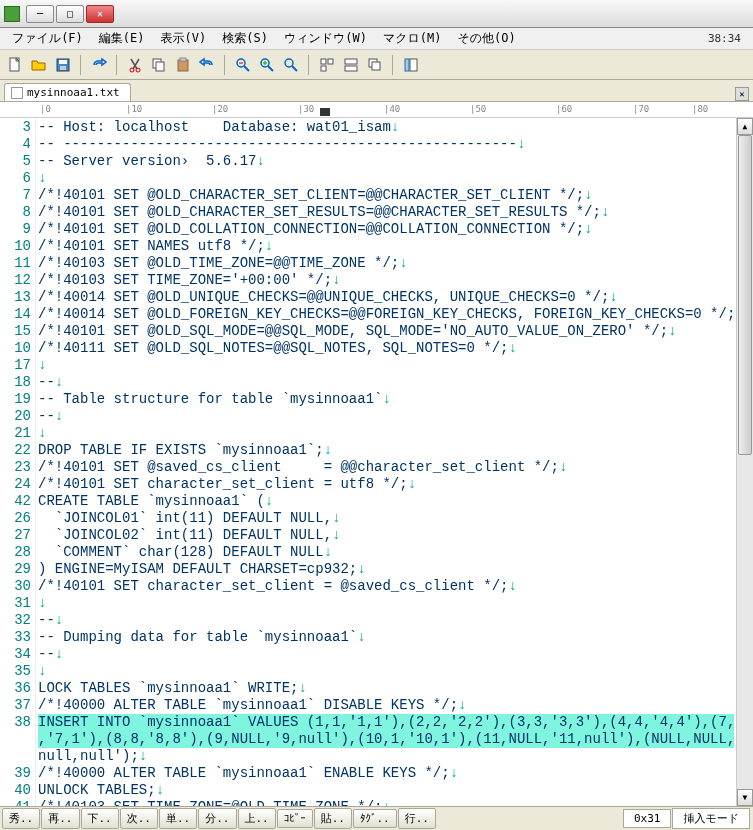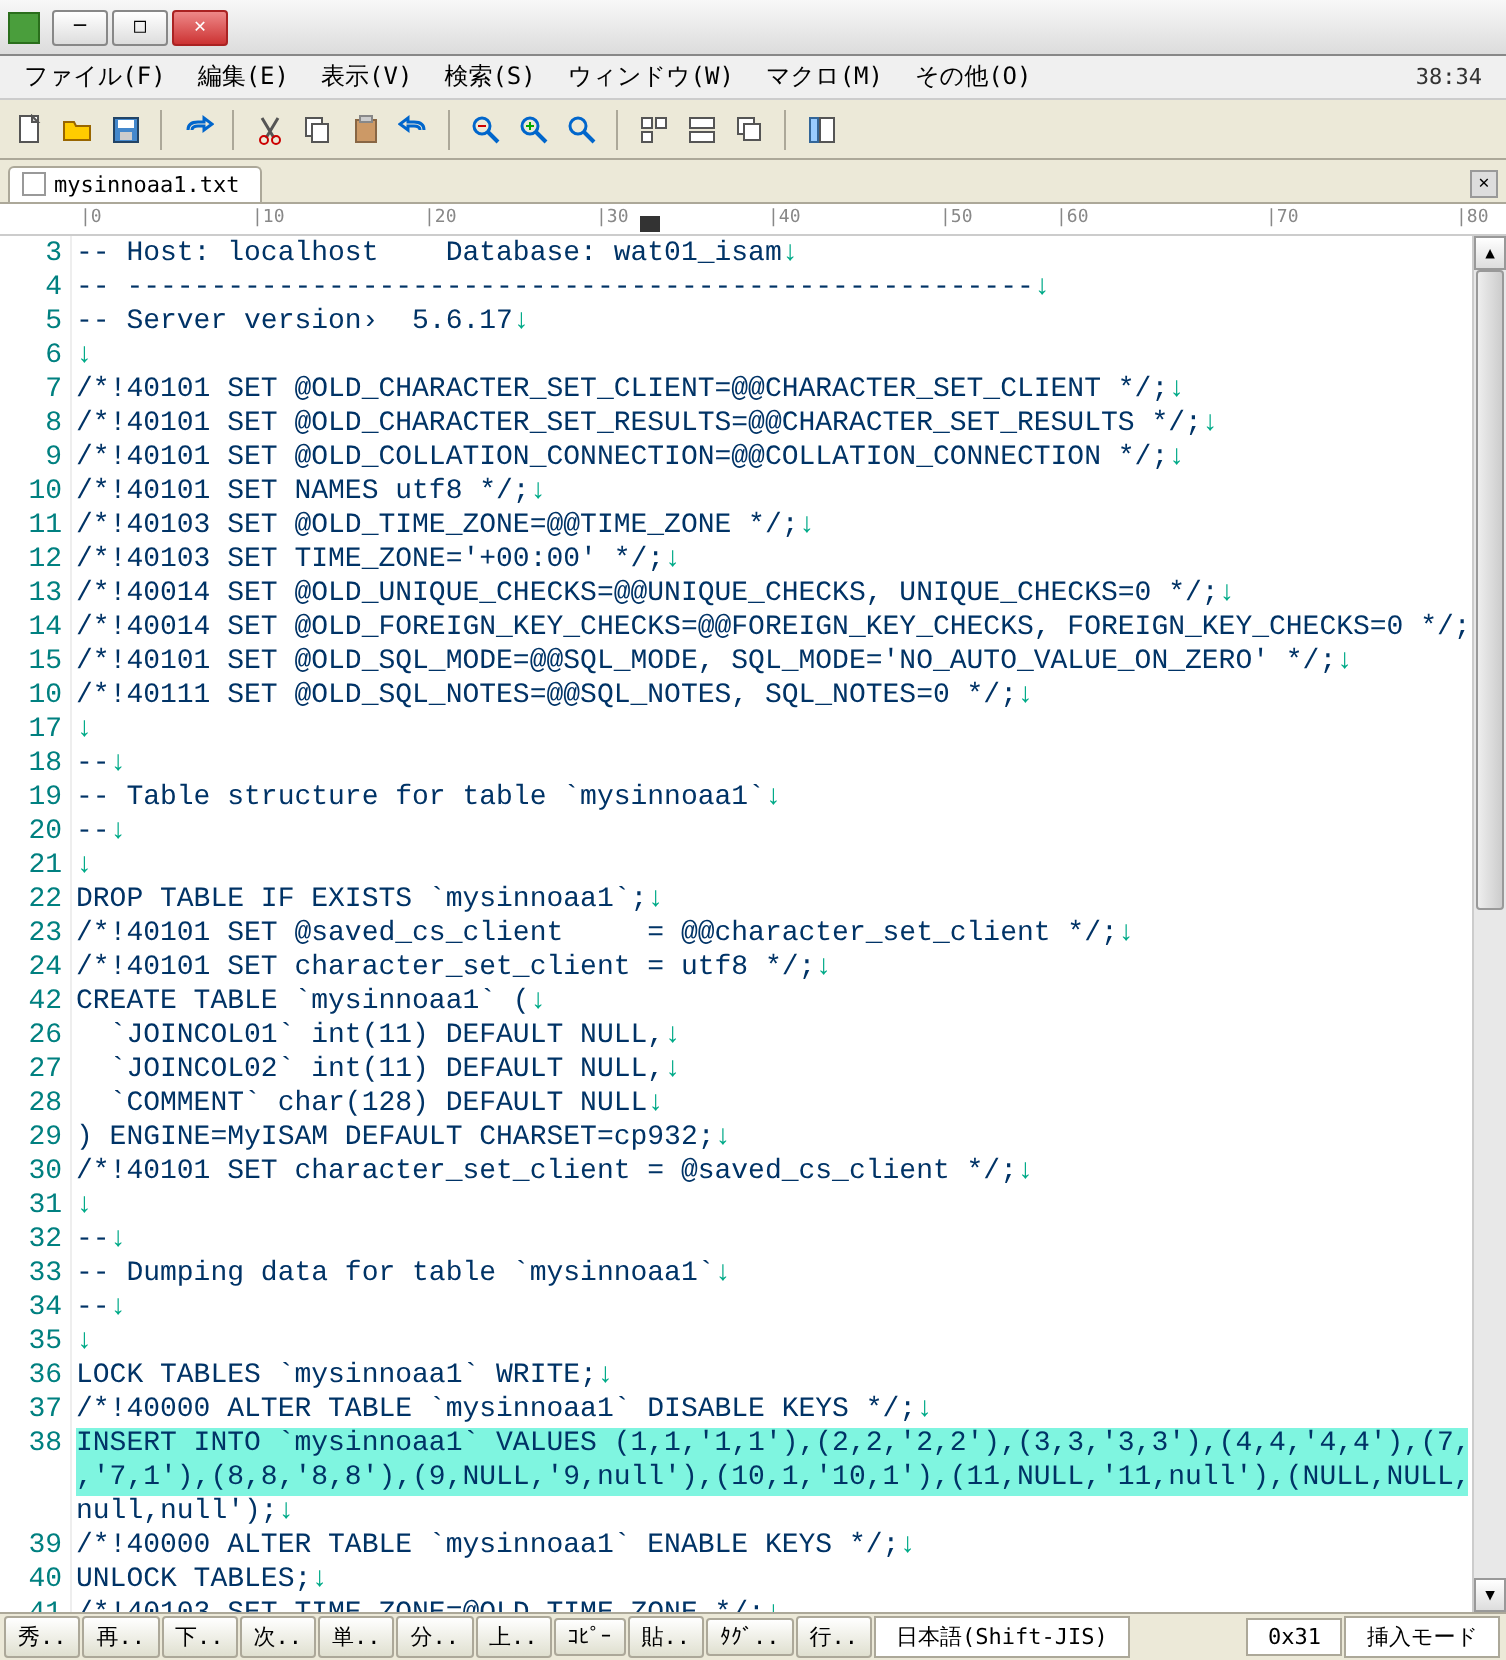--- a/index.html
+++ b/index.html
@@ -18,21 +18,21 @@
   .menu-item { padding: 2px 8px; cursor: pointer; }
   .menu-time { margin-left: auto; padding-right: 8px; color: #333; font-size: 11px; }
   
   
   .toolbar { height: 30px; background: #ece9d8; border-bottom: 1px solid #aca899; display: flex; align-items: center; padding: 0 4px; gap: 2px; }
   .tb-btn { width: 22px; height: 22px; border: 1px solid transparent; display: flex; align-items: center; justify-content: center; cursor: pointer; border-radius: 2px; }
   .tb-sep { width: 2px; height: 20px; border-left: 1px solid #aca899; margin: 0 4px; }
   .tb-svg { width: 16px; height: 16px; }
   
   
-  .tabbar { height: 22px; background: #ece9d8; border-bottom: 1px solid #aca899; display: flex; align-items: center; padding: 2px 4px 0; }
+  .tabbar { height: 22px; background: #ece9d8; border-bottom: 1px solid #aca899; display: flex; align-items: flex-end; padding: 2px 4px 0; }
   .tab { background: #fff; border: 1px solid #aca899; border-bottom: none; border-radius: 3px 3px 0 0; padding: 2px 10px 2px 6px; display: flex; align-items: center; gap: 4px; font-size: 11px; cursor: pointer; }
   .tab-icon { width: 12px; height: 12px; background: #fff; border: 1px solid #999; }
   .tab-close { margin-left: auto; width: 14px; height: 14px; background: #ddd; border: 1px solid #999; font-size: 9px; display: flex; align-items: center; justify-content: center; cursor: pointer; }
   
   
   .ruler { height: 16px; background: #fff; border-bottom: 1px solid #ccc; position: relative; font-size: 9px; color: #888; overflow: hidden; padding-left: 40px; }
   .ruler-tick { position: absolute; top: 2px; }
   .ruler-indent { position: absolute; top: 6px; width: 10px; height: 8px; background: #333; }
   
   
@@ -185,23 +185,23 @@
   <div class="tab-close">✕</div>
 </div>
 
 <div class="ruler" id="ruler">
 <span class="ruler-tick" style="left: 40px;">|0</span>
     <span class="ruler-tick" style="left: 126px;">|10</span>
     <span class="ruler-tick" style="left: 212px;">|20</span>
     <span class="ruler-tick" style="left: 298px;">|30</span>
     <span class="ruler-tick" style="left: 384px;">|40</span>
     <span class="ruler-tick" style="left: 470px;">|50</span>
-    <span class="ruler-tick" style="left: 528px;">|60</span>
+    <span class="ruler-tick" style="left: 556px;">|60</span>
     <span class="ruler-tick" style="left: 633px;">|70</span>
-    <span class="ruler-tick" style="left: 728px;">|80</span>
+    <span class="ruler-tick" style="left: 692px;">|80</span>
     <div class="ruler-indent" style="left: 320px;"></div>
   </div>
 
 <div class="editor-wrap">
   <div class="gutter" id="gutter">
       <div style="height: 17px;">3</div>
       <div style="height: 17px;">4</div>
       <div style="height: 17px;">5</div>
       <div style="height: 17px;">6</div>
       <div style="height: 17px;">7</div>
@@ -255,17 +255,16 @@
   <div class="sb-btn">再..</div>
   <div class="sb-btn">下..</div>
   <div class="sb-btn">次..</div>
   <div class="sb-btn">単..</div>
   <div class="sb-btn">分..</div>
   <div class="sb-btn">上..</div>
   <div class="sb-btn">ｺﾋﾟｰ</div>
   <div class="sb-btn">貼..</div>
   <div class="sb-btn">ﾀｸﾞ..</div>
   <div class="sb-btn">行..</div>
-  <div class="sb-panel">日本語(Shift-JIS)</div>
   <div class="sb-spacer"></div>
   <div class="sb-panel">0x31</div>
   <div class="sb-panel">挿入モード</div>
 </div>
 
 </body></html>

